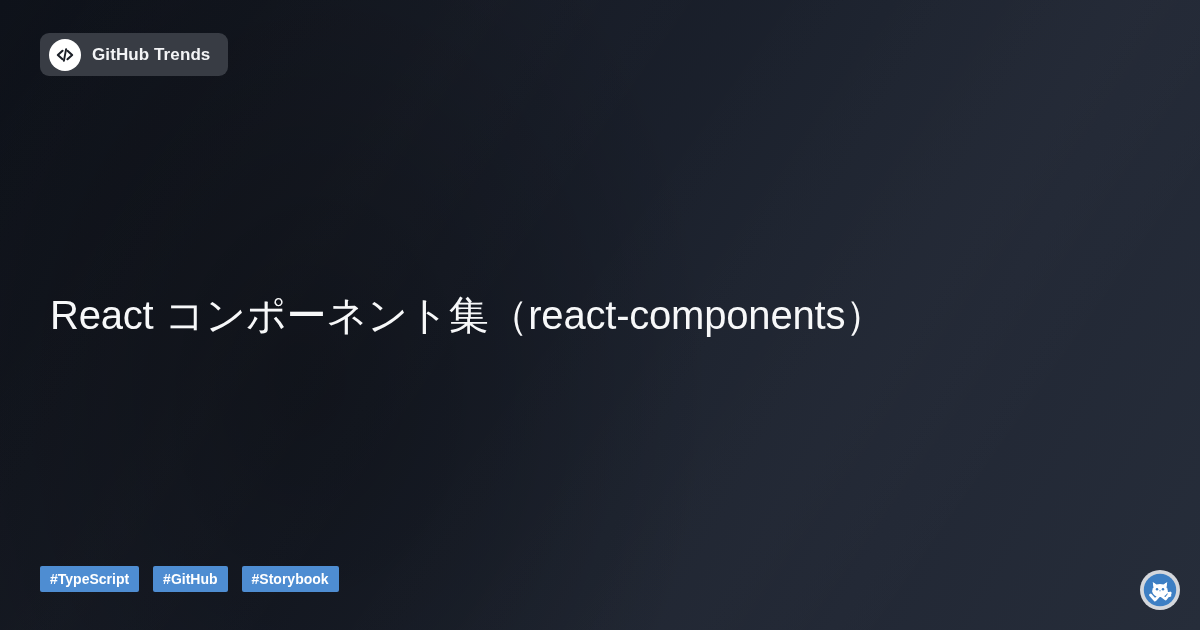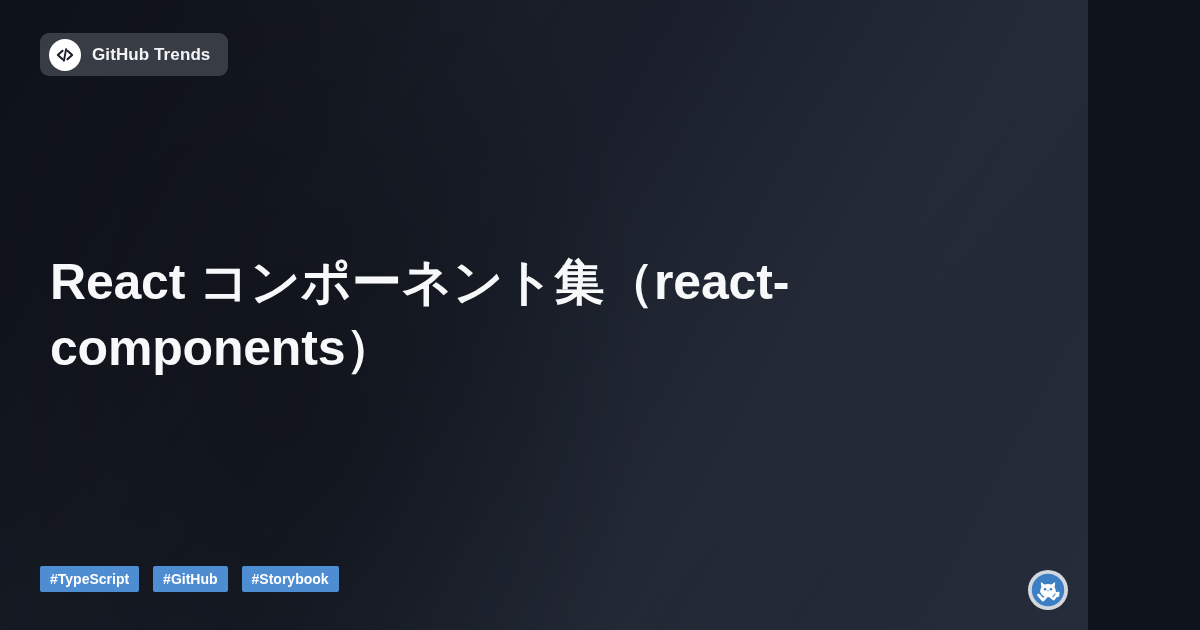--- a/index.html
+++ b/index.html
@@ -9,21 +9,21 @@
   body {
     width: 1200px;
     height: 630px;
     overflow: hidden;
     font-family: "Liberation Sans", "DejaVu Sans", sans-serif;
     background: #0f131b;
   }
 
   #og-card {
     position: relative;
-    width: 1088px;
+    width: 1200px;
     height: 630px;
     box-sizing: border-box;
     background:
       linear-gradient(118deg,
         #0e121a 0%,
         #12161f 18%,
         #171c27 38%,
         #1d232f 58%,
         #222835 76%,
         #262d3a 100%);
@@ -94,22 +94,22 @@
     position: absolute;
     left: 50px;
     right: 90px;
     top: 0;
     bottom: 0;
     display: flex;
     align-items: center;
     z-index: 4;
   }
   .og-title {
-    font-size: 50px;
-    font-weight: bold;
+    font-size: 40px;
+    font-weight: normal;
     line-height: 1.32;
     color: #f7f8f9;
     margin: 0;
     letter-spacing: -0.2px;
     text-rendering: optimizeLegibility;
   }
 
   
   .tag-row {
     position: absolute;

